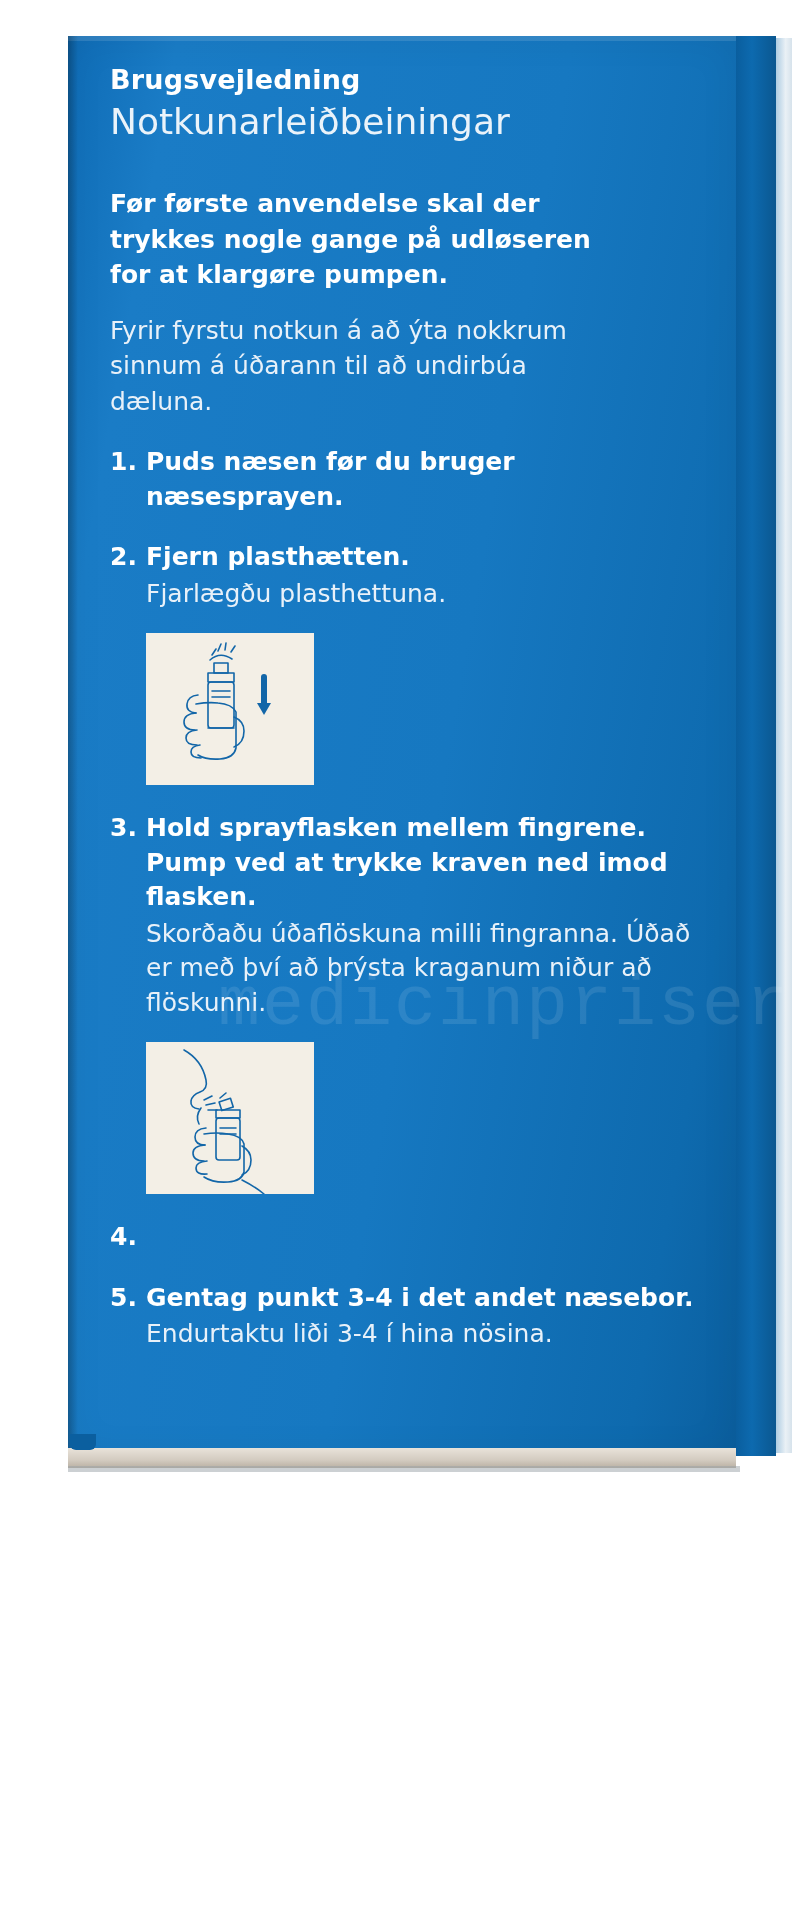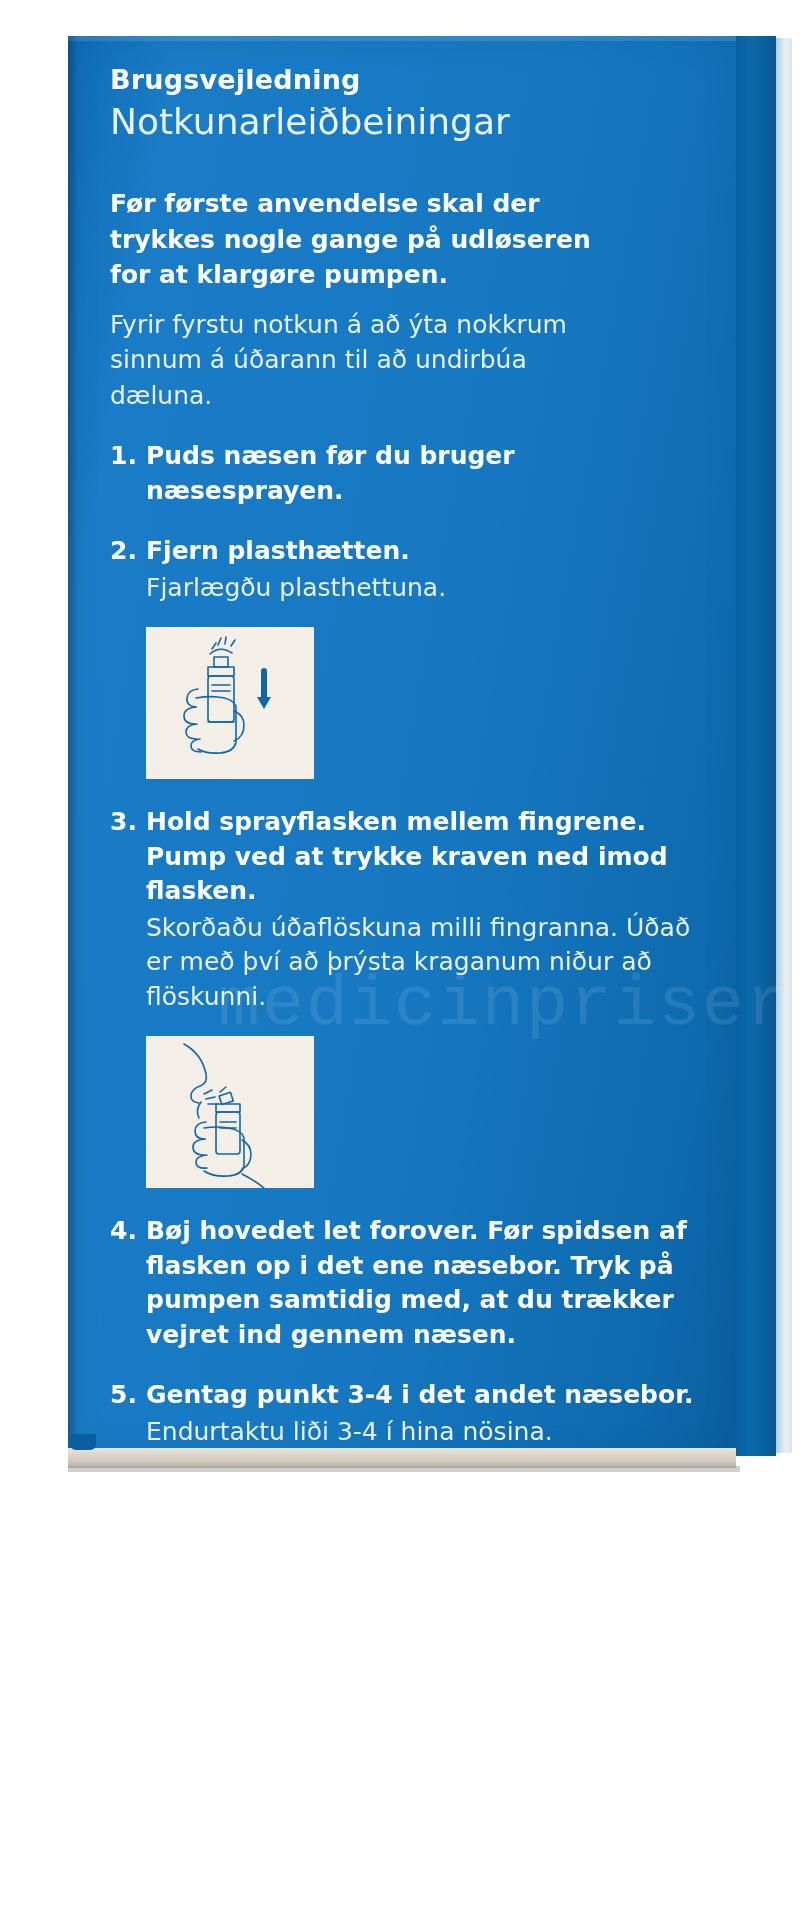--- a/index.html
+++ b/index.html
@@ -118,21 +118,21 @@
   .intro-da {
     font-weight: bold;
     font-size: 25px;
     line-height: 1.42;
     margin-top: 44px;
     max-width: 520px;
   }
   .intro-is {
     font-size: 25px;
     line-height: 1.42;
-    margin-top: 14px;
+    margin-top: 20px;
     color: #e8f1f9;
     max-width: 520px;
   }
 
   .step {
     display: flex;
     margin-top: 26px;
   }
   .step-num {
     font-weight: bold;
@@ -282,21 +282,20 @@
           <path d="M96 104 q9 5 9 14 q0 11 -9 15"></path>
 
           <path d="M96 138 q12 6 22 14"></path>
         </g>
       </svg>
     </div>
 
     <div class="step">
       <div class="step-num">4.</div>
       <div class="step-body">
-        <div class="step-da">Bøj hovedet let forover. Før spidsen af flasken op i det ene næsebor. Tryk på pumpen samtidig med, at du trækker vejret ind gennem næsen.</div>
       </div>
     </div>
 
     <div class="step">
       <div class="step-num">5.</div>
       <div class="step-body">
         <div class="step-da">Gentag punkt 3-4 i det andet næsebor.</div>
         <div class="step-is">Endurtaktu liði 3-4 í hina nösina.</div>
       </div>
     </div>

